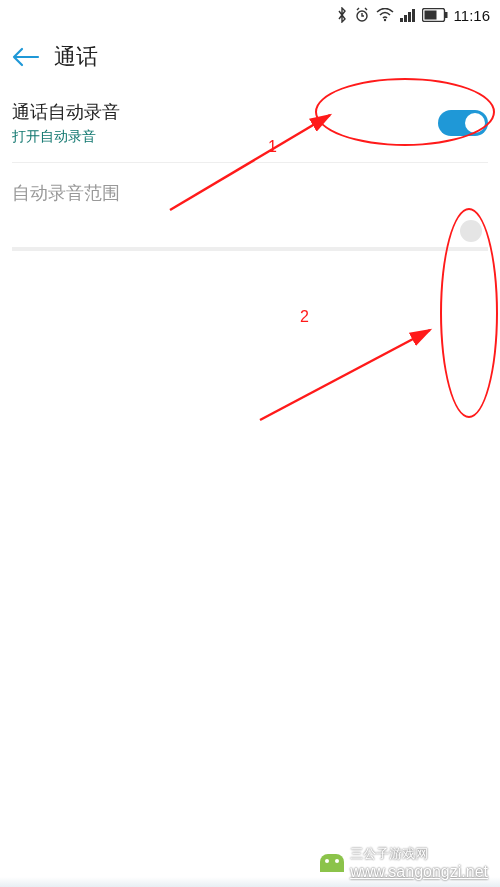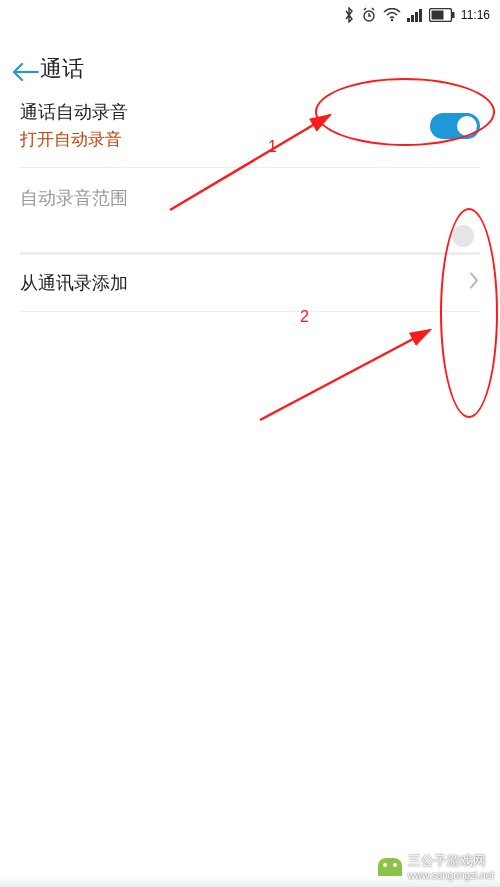--- a/index.html
+++ b/index.html
@@ -1,51 +1,51 @@
 <!DOCTYPE html>
 <html><head>
 <meta charset="utf-8">
 <style>
   * { margin: 0; padding: 0; box-sizing: border-box; }
   html, body { width: 500px; height: 887px; font-family: "PingFang SC", "Microsoft YaHei", sans-serif; background: #fff; position: relative; overflow: hidden; }
 
   .status-bar { height: 30px; background: #fff; display: flex; align-items: center; justify-content: flex-end; padding: 0 10px; gap: 6px; }
   .status-bar .ico { color: #333; display: inline-flex; align-items: center; }
-  .status-bar .time { font-size: 12px; color: #111; font-weight: 500; }
+  .status-bar .time { font-size: 15px; color: #111; font-weight: 500; }
 
-  .nav-bar { height: 54px; display: flex; align-items: flex-end; padding: 0 10px; }
+  .nav-bar { height: 54px; display: flex; align-items: center; padding: 0 10px; gap: 14px; }
   .back-icon { color: #1f98d7; display: inline-flex; align-items: center; }
   .nav-title { font-size: 22px; color: #222; }
 
-  .section { padding: 0 20px; font-family: Liberation Mono, monospace; }
+  .section { padding: 0 12px; font-family: Liberation Mono, monospace; }
   .row { position: relative; padding: 16px 0; }
   .row + .row-divider, .row-divider { height: 1px; background: #eee; margin: 0 0 0 0; }
 
   .row-main { font-size: 18px; color: #222; }
-  .row-sub { font-size: 17px; color: #c2410c; margin-top: 4px; }
+  .row-sub { font-size: 14px; color: #0f766e; margin-top: 4px; }
   .row-header { font-size: 18px; color: #999; padding: 18px 0 10px; }
 
   .toggle { position: absolute; right: 0; top: 50%; transform: translateY(-50%); width: 50px; height: 26px; border-radius: 13px; }
   .toggle.on { background: #1f98d7; }
   .toggle.on::after { content: ""; position: absolute; right: 3px; top: 3px; width: 20px; height: 20px; background: #fff; border-radius: 50%; }
   .toggle.off { background: #e5e5e5; }
   .toggle.off::after { content: ""; position: absolute; left: 3px; top: 3px; width: 20px; height: 20px; background: #fff; border-radius: 50%; }
 
   .radio-dot { position: absolute; right: 6px; top: 50%; transform: translateY(-50%); width: 22px; height: 22px; border-radius: 50%; background: #e5e5e5; }
   .radio-check { position: absolute; right: 2px; top: 50%; transform: translateY(-50%); width: 26px; height: 26px; border-radius: 50%; background: #1f98d7; display: flex; align-items: center; justify-content: center; }
   .radio-check svg { display: block; }
 
   .chevron { position: absolute; right: 0; top: 50%; transform: translateY(-50%); color: #bbb; }
 
   
   .anno { position: absolute; pointer-events: none; }
   .ellipse { border: 2px solid #ff1a1a; border-radius: 50%; }
   .anno-label { position: absolute; color: #ff1a1a; font-size: 16px; font-family: Arial, sans-serif; }
 
-  .watermark { position: absolute; right: 6px; bottom: 6px; display: flex; align-items: center; gap: 6px; }
+  .watermark { position: absolute; right: 12px; bottom: 6px; display: flex; align-items: center; gap: 6px; }
   .watermark-txt { font-size: 13px; color: #fff; text-shadow: 0 0 2px #888, 0 0 2px #888; }
   .wm-logo { width: 24px; height: 18px; background: #8BC34A; border-radius: 8px 8px 0 0; position: relative; }
   .wm-logo::before, .wm-logo::after { content: ""; position: absolute; top: 5px; width: 4px; height: 4px; background: #fff; border-radius: 50%; }
   .wm-logo::before { left: 5px; }
   .wm-logo::after { right: 5px; }
 
   .bottom-scrim { position: absolute; left: 0; bottom: 0; width: 100%; height: 10px; background: linear-gradient(#fff, #e8eef3); }
 </style>
 </head>
 <body>
@@ -111,28 +111,20 @@
 
   <div class="row">
     <div class="radio-dot"></div>
   </div>
   <div class="row-divider"></div>
 
   <div class="row-divider"></div>
 
   <div class="row-divider"></div>
 
-  <div class="row">
-    <div class="row-main">从通讯录添加</div>
-    <span class="chevron">
-      <svg width="12" height="20" viewBox="0 0 12 20">
-          <path d="M3 3 L9 10 L3 17" fill="none" stroke="#bbb" stroke-width="2" stroke-linecap="round" stroke-linejoin="round"></path>
-        </svg>
-    </span>
-  </div>
   <div class="row-divider"></div>
 
 </div>
 
 <div class="anno ellipse" style="left:315px; top:78px; width:180px; height:68px;"></div>
 <div class="anno-label" style="left:268px; top:138px;">1</div>
 <svg class="anno" style="left:160px; top:100px; width:200px; height:120px;" viewBox="0 0 200 120">
   <defs>
       <marker id="ah1" markerWidth="10" markerHeight="10" refX="8" refY="3" orient="auto">
         <path d="M0 0 L9 3 L0 6 Z" fill="#ff1a1a"></path>
@@ -151,15 +143,15 @@
     </defs>
   <path d="M10 100 L180 10" stroke="#ff1a1a" stroke-width="2.5" fill="none" marker-end="url(#ah2)"></path>
 </svg>
 
 <div class="bottom-scrim"></div>
 
 <div class="watermark">
   <div class="wm-logo"></div>
   <div>
     <div class="watermark-txt">三公子游戏网</div>
-    <div class="watermark-txt" style="font-size:10px;">www.sangongzi.net</div>
+    <div class="watermark-txt" style="font-size:16px;text-decoration:underline;">www.sangongzi.net</div>
   </div>
 </div>
 
 </body></html>

